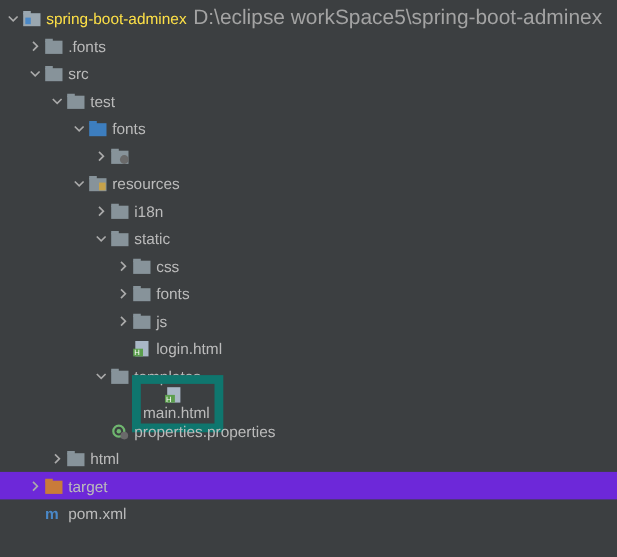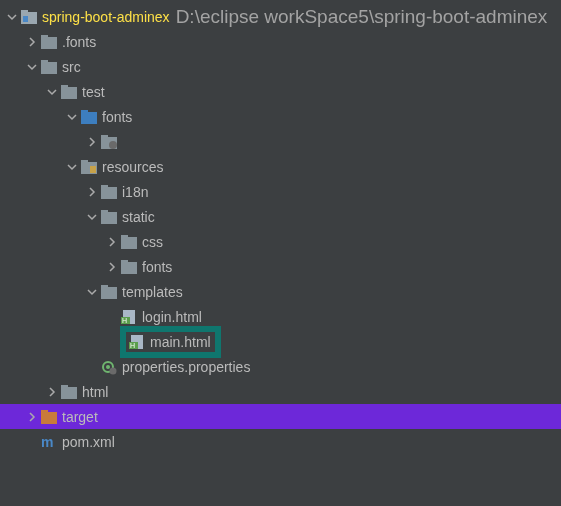--- a/index.html
+++ b/index.html
@@ -55,24 +55,25 @@
   .label.bold {
     font-weight: normal;
     color: #fde047;
   }
   .path {
     color: #a3a3a3;
     margin-left: 6px;
     font-size: 19px;
   }
   .highlight-box {
-    border: 6px solid #0f766e;
+    border: 8px solid #0f766e;
     padding: 2px 4px 2px 2px;
     display: inline-flex;
     align-items: center;
+    flex-direction: column;
   }
   svg { display: block; }
 </style>
 </head>
 <body>
 
 <div class="tree">
 
   <div class="row">
     <span class="indent" style="width:4px"></span>
@@ -247,48 +248,63 @@
     <span class="icon">
       <svg width="16" height="14" viewBox="0 0 16 14">
           <rect x="0" y="2" width="16" height="12" fill="#87939a"></rect>
           <rect x="0" y="0" width="7" height="3" fill="#87939a"></rect>
         </svg>
     </span>
     <span class="label">fonts</span>
   </div>
 
 
-
-  <div class="row">
-    <span class="indent" style="width:84px"></span>
-    <span class="arrow">
-      <svg width="10" height="10" viewBox="0 0 10 10">
-          <path d="M1 3 L5 7 L9 3" stroke="#aaaaaa" stroke-width="1.5" fill="none"></path>
-        </svg>
-    </span>
-    <span class="icon">
-      <svg width="16" height="14" viewBox="0 0 16 14">
-          <rect x="0" y="2" width="16" height="12" fill="#87939a"></rect>
-          <rect x="0" y="0" width="7" height="3" fill="#87939a"></rect>
-        </svg>
-    </span>
-    <span class="label">templates</span>
+  <div class="row">
+    <span class="indent" style="width:104px"></span>
+    <span class="arrow">
+      <svg width="10" height="10" viewBox="0 0 10 10">
+          <path d="M3 1 L7 5 L3 9" stroke="#aaaaaa" stroke-width="1.5" fill="none"></path>
+        </svg>
+    </span>
+    <span class="icon">
+      <svg width="16" height="14" viewBox="0 0 16 14">
+          <rect x="0" y="2" width="16" height="12" fill="#87939a"></rect>
+          <rect x="0" y="0" width="7" height="3" fill="#87939a"></rect>
+        </svg>
+    </span>
+    <span class="label">js</span>
   </div>
 
   <div class="row">
     <span class="indent" style="width:104px"></span>
     <span class="arrow empty">▸</span>
     <span class="icon">
       <svg width="16" height="16" viewBox="0 0 16 16">
           <rect x="2" y="1" width="12" height="14" fill="#a9b7c6"></rect>
           <rect x="0" y="8" width="9" height="7" fill="#5b9e4d"></rect>
           <text x="1" y="14" font-size="7" fill="#fff" font-family="Arial">H</text>
         </svg>
     </span>
     <span class="label">login.html</span>
+  </div>
+
+  <div class="row">
+    <span class="indent" style="width:84px"></span>
+    <span class="arrow">
+      <svg width="10" height="10" viewBox="0 0 10 10">
+          <path d="M1 3 L5 7 L9 3" stroke="#aaaaaa" stroke-width="1.5" fill="none"></path>
+        </svg>
+    </span>
+    <span class="icon">
+      <svg width="16" height="14" viewBox="0 0 16 14">
+          <rect x="0" y="2" width="16" height="12" fill="#87939a"></rect>
+          <rect x="0" y="0" width="7" height="3" fill="#87939a"></rect>
+        </svg>
+    </span>
+    <span class="label">templates</span>
   </div>
 
   <div class="row">
     <span class="indent" style="width:104px"></span>
     <span class="arrow empty">▸</span>
     <span class="highlight-box">
       <span class="icon">
         <svg width="16" height="16" viewBox="0 0 16 16">
             <rect x="2" y="1" width="12" height="14" fill="#a9b7c6"></rect>
             <rect x="0" y="8" width="9" height="7" fill="#5b9e4d"></rect>

